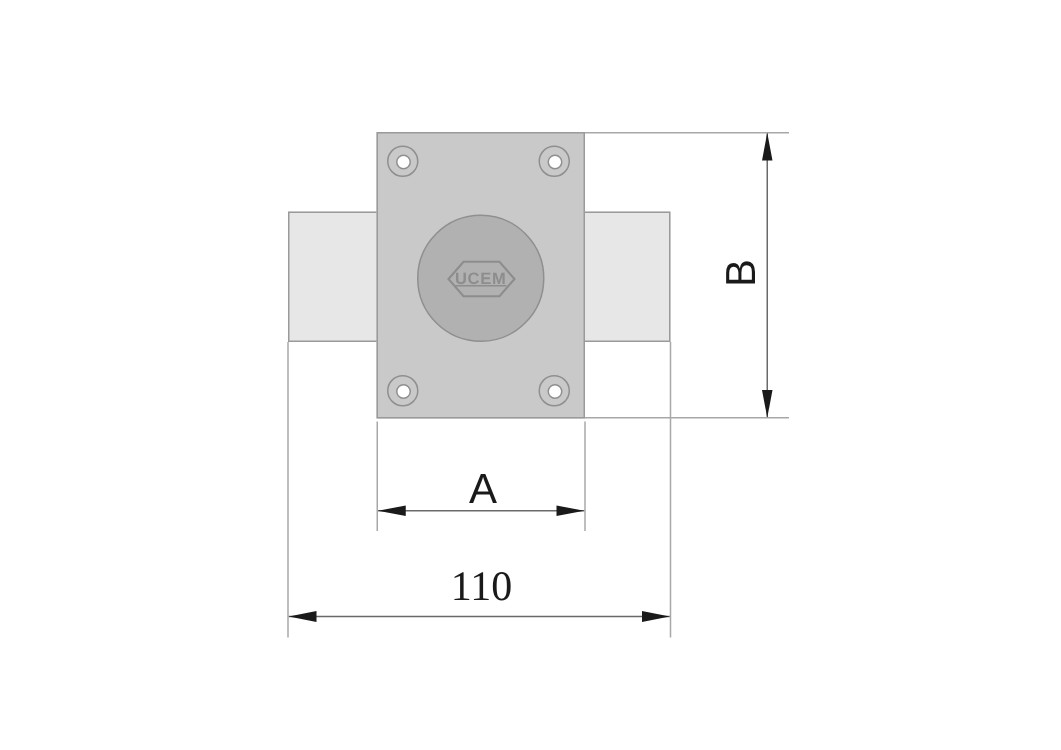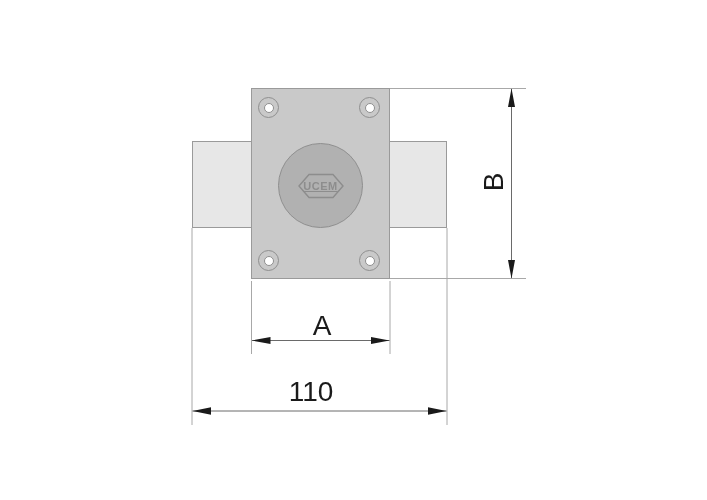--- a/index.html
+++ b/index.html
@@ -79,21 +79,21 @@
   .dim-label {
     z-index: 6;
     color: var(--text, #1a1a1a);
     font-size: 28px;
     line-height: 1;
     white-space: nowrap;
     transform: translate(-50%, -50%);
   }
   .label-a   { left: 322px; top: 326px; }
   .label-b   { left: 494px; top: 182px; transform: translate(-50%, -50%) rotate(-90deg); }
-  .label-110 { left: 311px; top: 392px; }
+  .label-110 { left: 321px; top: 392px; font-family: Liberation Serif, serif; }
 </style>
 </head>
 <body>
 
 <div class="canvas">
 
   <div class="abs body-bar"></div>
 
   <div class="abs plate"></div>
 

